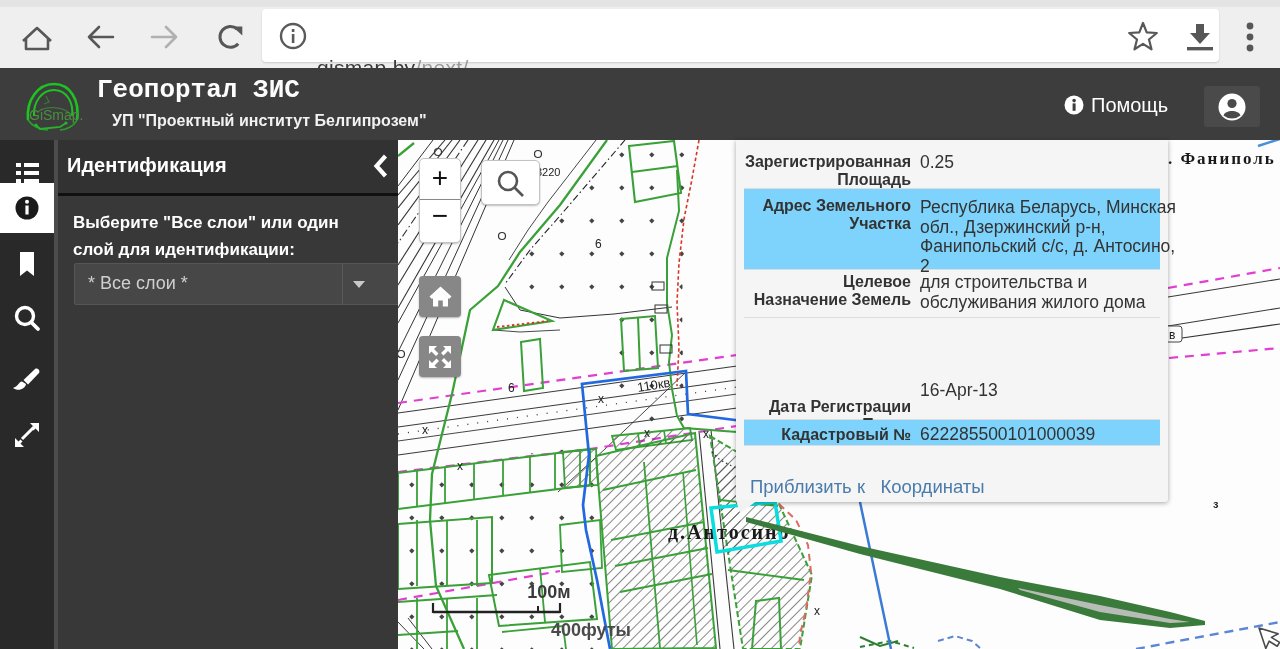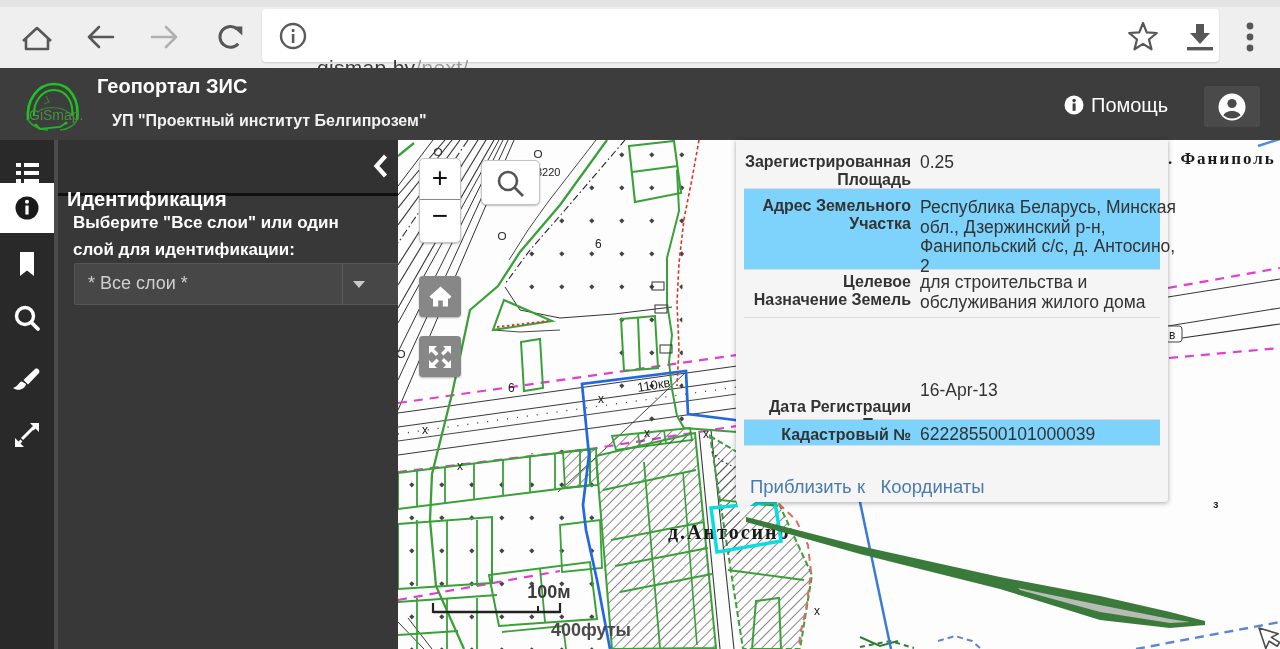--- a/index.html
+++ b/index.html
@@ -4,32 +4,32 @@
 html,body{margin:0;padding:0;width:1280px;height:649px;overflow:hidden;background:#fff;font-family:"Liberation Sans",sans-serif;}
 .abs{position:absolute;}
 
 #chrome{position:absolute;left:0;top:0;width:1280px;height:68px;background:#efefef;}
 #chrome .topstrip{position:absolute;left:0;top:0;width:1280px;height:7px;background:#e4e4e4;}
 #urlbar{position:absolute;left:262px;top:9px;width:957px;height:53px;background:#fff;border-radius:4px;box-shadow:0 1px 2px rgba(0,0,0,0.15);}
 #urltext{position:absolute;left:317px;top:24px;font-size:21px;color:#3a3a3a;letter-spacing:0.3px;margin-top:32px;}
 #urltext span{color:#9a9a9a;}
 
 #apphead{position:absolute;left:0;top:68px;width:1280px;height:72px;background:#3d3d3d;color:#fff;}
-#apptitle{position:absolute;left:97px;top:7px;font-size:20px;font-weight:bold;color:#fdfdfd;}
+#apptitle{position:absolute;left:97px;top:7px;font-size:26px;font-weight:bold;color:#fdfdfd;font-family:Liberation Mono, monospace;}
 #appsub{position:absolute;left:112px;top:44px;font-size:16px;font-weight:bold;color:#f2f2f2;}
 #help{position:absolute;left:1064px;top:26px;font-size:20px;color:#fff;}
 #userbtn{position:absolute;left:1204px;top:18px;width:56px;height:41px;background:#4a4a4a;border-radius:3px;}
 
 #sidebar{position:absolute;left:0;top:140px;width:54px;height:509px;background:#292929;border-right:4px solid #4c4c4c;}
 .sbitem{position:absolute;left:0;width:54px;height:50px;}
 .sbactive{background:#fff;}
 
 #panel{position:absolute;left:58px;top:140px;width:340px;height:509px;background:#383838;}
 #panelhead{position:absolute;left:0;top:0;width:340px;height:53px;background:#323232;border-bottom:3px solid #101010;}
-#paneltitle{position:absolute;left:9px;top:14px;font-size:20px;font-weight:bold;color:#fff;margin-top:34px;}
+#paneltitle{position:absolute;left:9px;top:14px;font-size:20px;font-weight:bold;color:#fff;}
 #panelchev{position:absolute;left:313px;top:13px;}
 #paneltext{position:absolute;left:15px;top:69px;width:300px;font-size:17px;font-weight:bold;color:#fff;line-height:27px;}
 #sel{position:absolute;left:16px;top:123px;width:298px;height:40px;background:#474747;border:1px solid #565656;border-radius:2px;padding-left:28px;}
 #sel .stext{position:absolute;left:13px;top:9px;font-size:18px;color:#cfcfcf;}
 #sel .sdiv{position:absolute;left:267px;top:0px;width:1px;height:40px;background:#5a5a5a;}
 #sel .sarr{position:absolute;left:278px;top:17px;width:0;height:0;border-left:6px solid transparent;border-right:6px solid transparent;border-top:7px solid #c9c9c9;}
 
 #map{position:absolute;left:398px;top:140px;width:882px;height:509px;background:#fdfdfd;overflow:hidden;}
 
 .ctrl{position:absolute;background:#fff;border:1px solid #c3c3c3;box-shadow:0 1px 2px rgba(0,0,0,0.25);}

